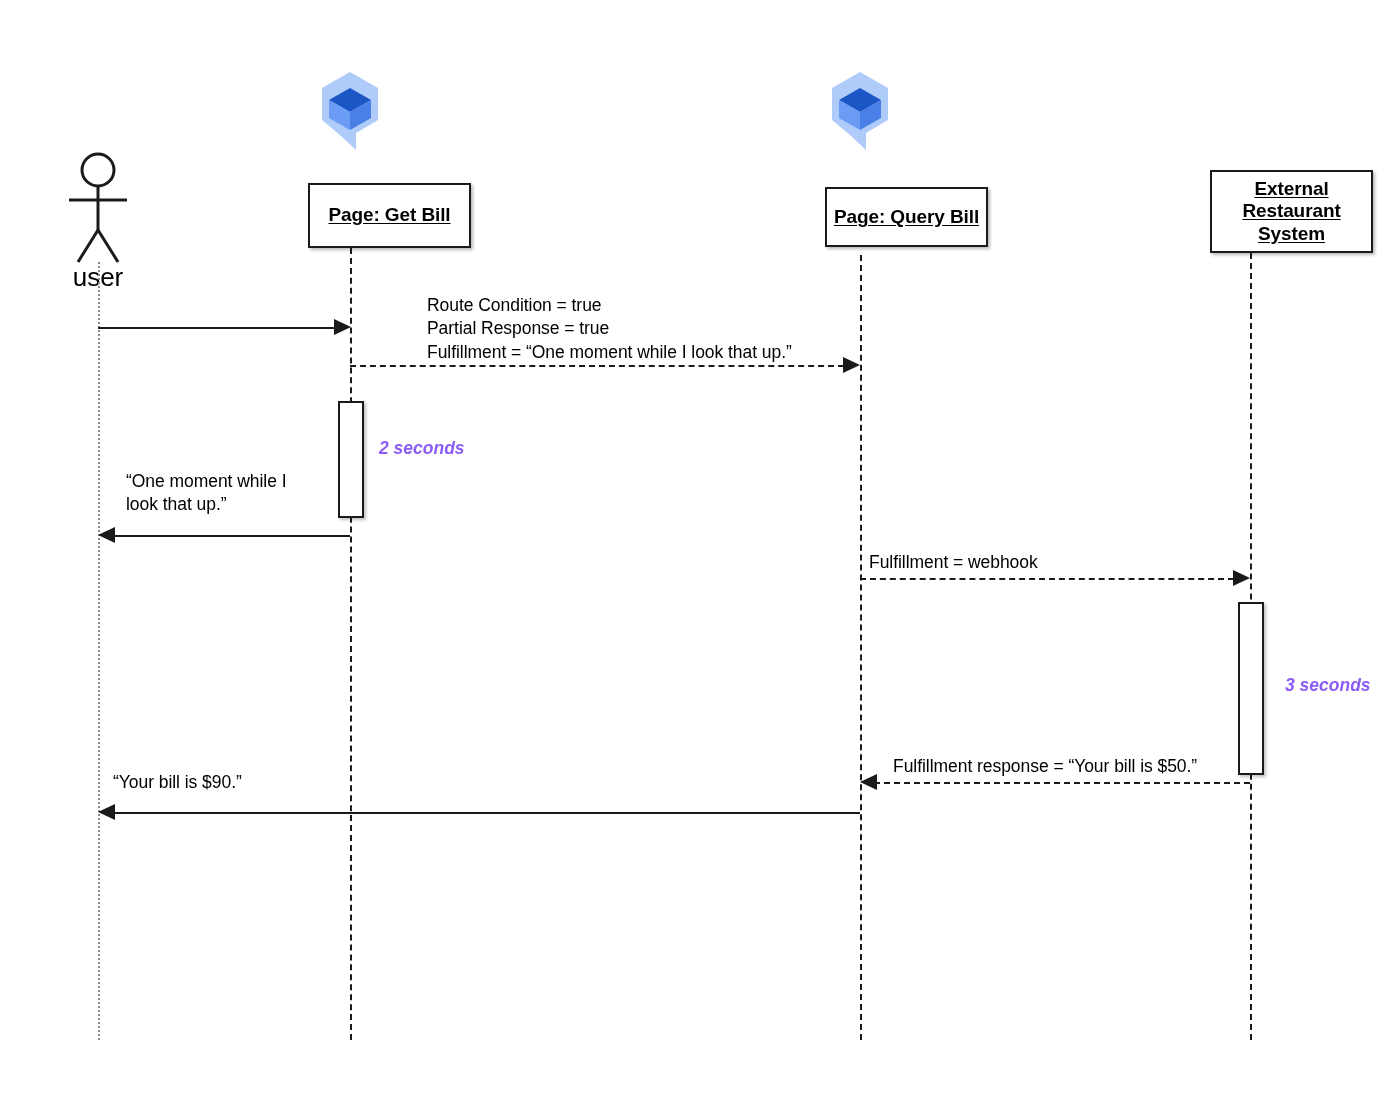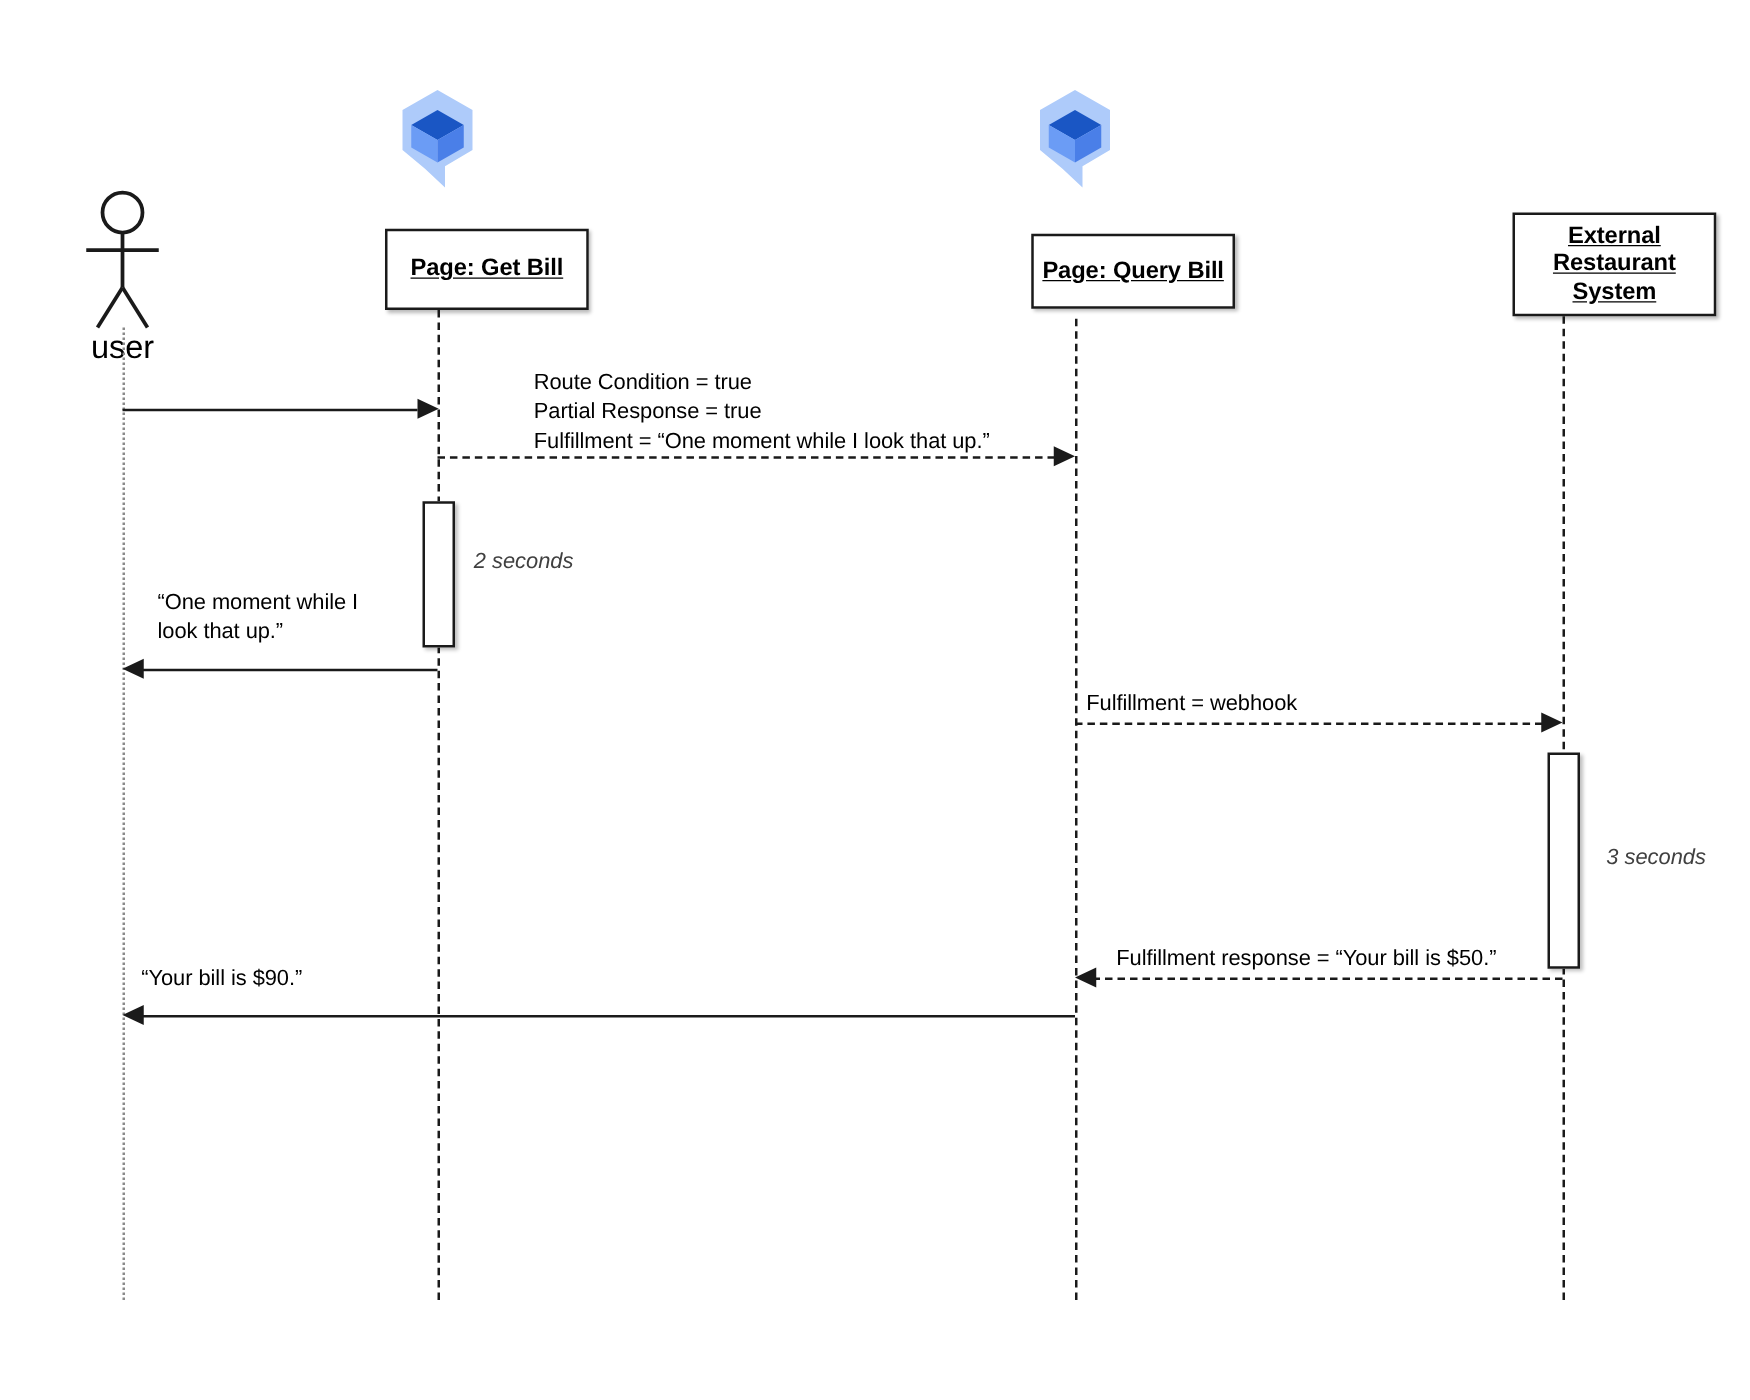--- a/index.html
+++ b/index.html
@@ -95,22 +95,23 @@
     font-size: 17.5px;
     line-height: 1.33;
     white-space: pre-line;
     color: #000000;
     letter-spacing: -0.05px;
   }
   .duration-text {
     position: absolute;
     font-size: 17.5px;
     font-style: italic;
-    color: #404040;
+    color: #8b5cf6;
     white-space: nowrap;
+    font-weight: bold;
   }
 
   
   .actor {
     position: absolute;
   }
   .actor-name {
     position: absolute;
     font-size: 26px;
     text-align: center;

